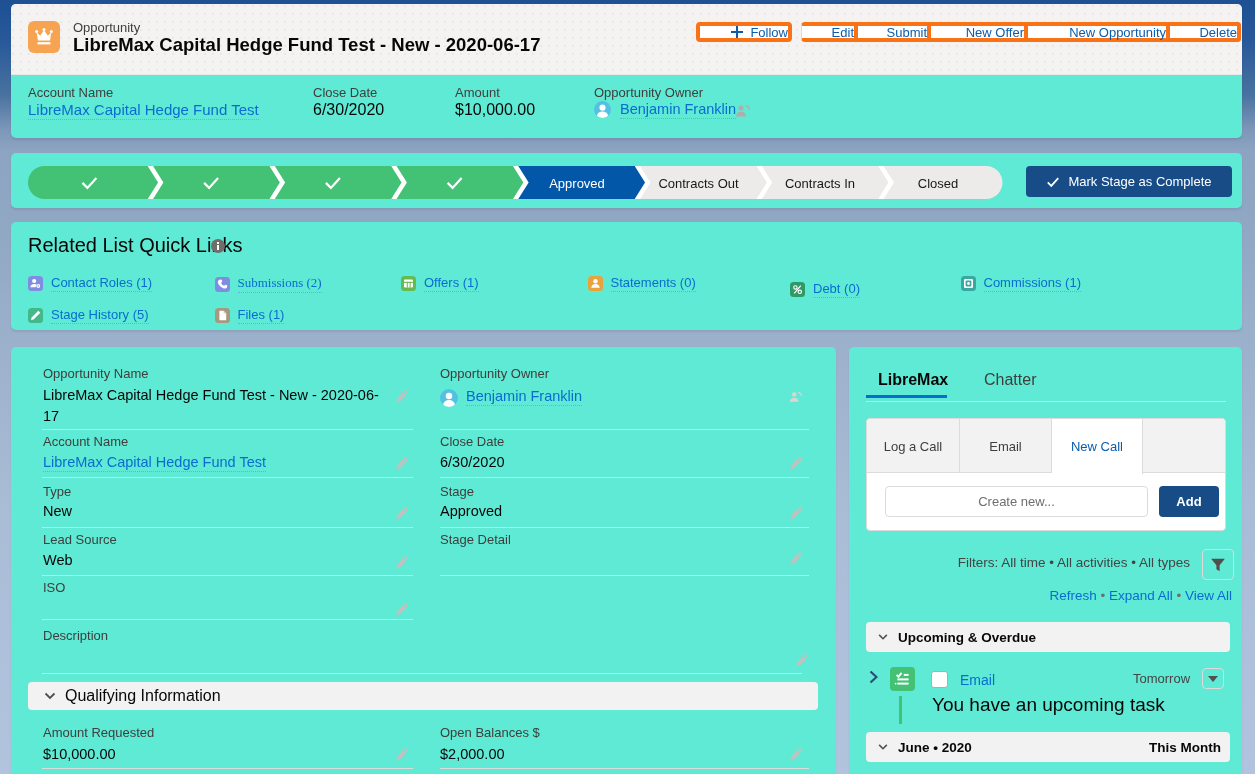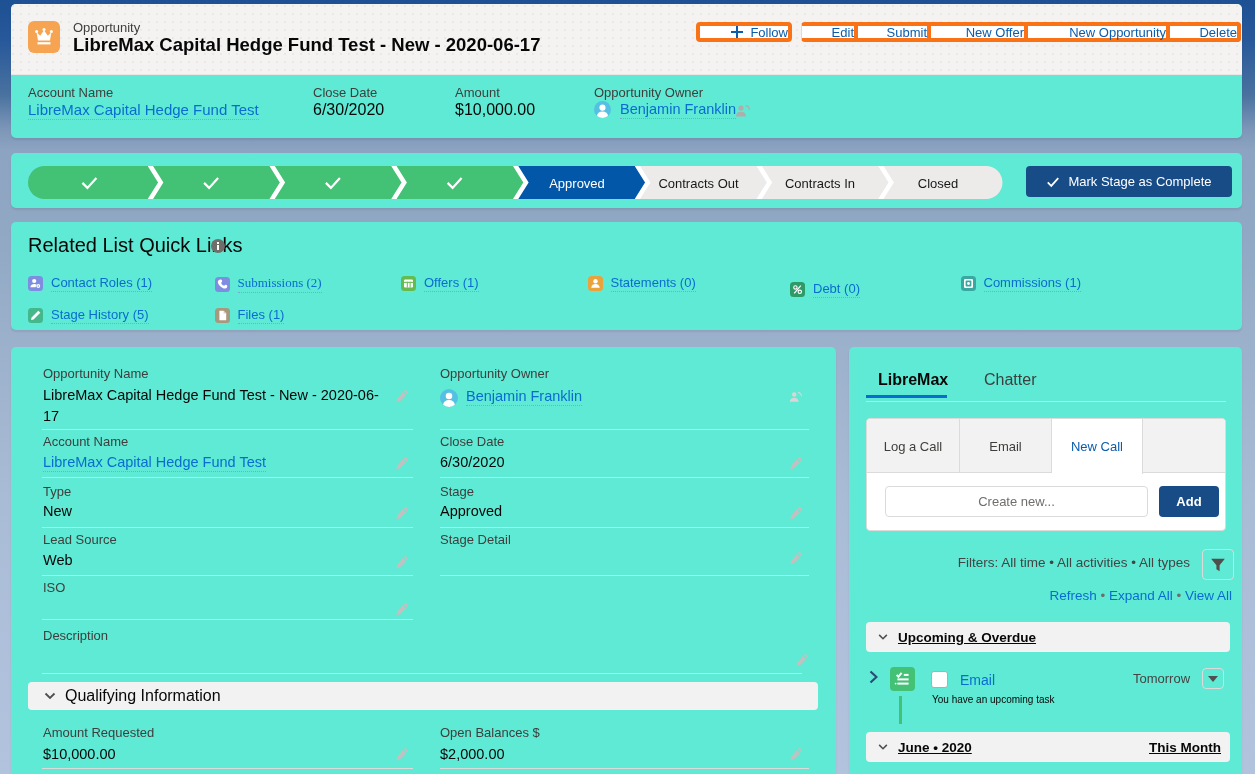--- a/index.html
+++ b/index.html
@@ -329,21 +329,21 @@
     <svg width="16" height="16" viewBox="0 0 14 14">
         <path d="M1 1.5h12L8.4 7.3v5.2L5.6 10.8V7.3z" fill="#514f4d"></path>
       </svg>
   </div>
   <div class="abs" style="left:0; top:241px; width:383px; text-align:right; font-size:13.5px;"><a href="#">Refresh</a><span style="color:#706e6b;"> • </span><a href="#">Expand All</a><span style="color:#706e6b;"> • </span><a href="#">View All</a></div>
 
   <div class="secbar" style="left:17px; top:275px; width:364px; height:30px;">
     <svg width="12" height="12" viewBox="0 0 14 14" style="margin-left:11px;">
         <path d="M2.5 4.5 L7 9 L11.5 4.5" stroke="#514f4d" stroke-width="1.8" fill="none"></path>
       </svg>
-    <span style="font-weight:bold; margin-left:9px; color:#080707;text-decoration:underline;">Upcoming &amp; Overdue</span>
+    <span style="font-weight:bold; margin-left:9px; color:#080707;">Upcoming &amp; Overdue</span>
   </div>
 
   <div class="abs" style="left:20px; top:323px;"><svg width="9" height="14" viewBox="0 0 9 14">
         <path d="M1.5 1.5 L7.5 7 L1.5 12.5" stroke="#2a4b76" stroke-width="2.2" fill="none"></path>
       </svg></div>
   <div class="abs" style="left:41px; top:320px; width:25px; height:24px; background:#43c175; border-radius:4px;">
     <svg width="25" height="24" viewBox="0 0 25 24">
         <g stroke="#fff" stroke-width="2" fill="none">
           <path d="M6.6 7.9 L8.4 9.8 L11.6 5.9"></path>
           <path d="M13.8 7.9 H18.6"></path>
@@ -355,22 +355,22 @@
   </div>
   <div class="abs" style="left:82px; top:324px; width:17px; height:17px; border:1px solid #aeaeab; border-radius:3px; background:#fff;"></div>
   <div class="abs" style="left:111px; top:325px; font-size:14px;"><a href="#">Email</a></div>
   <div class="abs" style="left:284px; top:324px; color:#444;">Tomorrow</div>
   <div class="abs" style="left:353px; top:321px; width:22px; height:21px; border:1px solid #dddbda; border-radius:4px; display:flex; align-items:center; justify-content:center;">
     <svg width="10" height="6" viewBox="0 0 10 6">
         <path d="M0 0 H10 L5 6 Z" fill="#514f4d"></path>
       </svg>
   </div>
   <div class="abs" style="left:50px; top:349px; width:2.5px; height:28px; background:#43c175;"></div>
-  <div class="abs" style="left:83px; top:347px; color:#080707; font-size:10px;">You have an upcoming task</div>
-
-  <div class="secbar" style="left:17px; top:385px; width:364px; height:30px;text-decoration:underline;">
+  <div class="abs" style="left:83px; top:347px; color:#080707; font-size:19px;">You have an upcoming task</div>
+
+  <div class="secbar" style="left:17px; top:385px; width:364px; height:30px;">
     <svg width="12" height="12" viewBox="0 0 14 14" style="margin-left:11px;">
         <path d="M2.5 4.5 L7 9 L11.5 4.5" stroke="#514f4d" stroke-width="1.8" fill="none"></path>
       </svg>
     <span style="font-weight:bold; margin-left:9px; color:#080707;">June • 2020</span>
     <span style="font-weight:bold; color:#080707; margin-left:auto; margin-right:9px;">This Month</span>
   </div>
 </div>
 
 </body></html>

